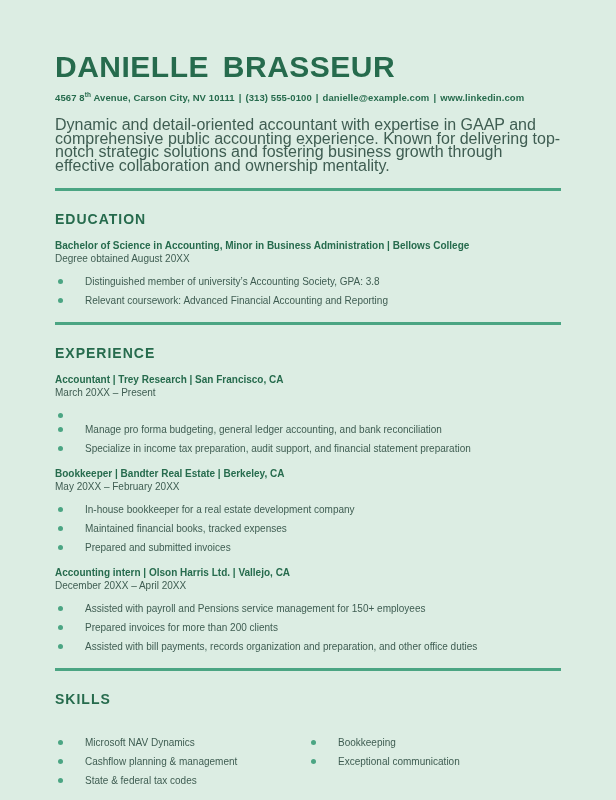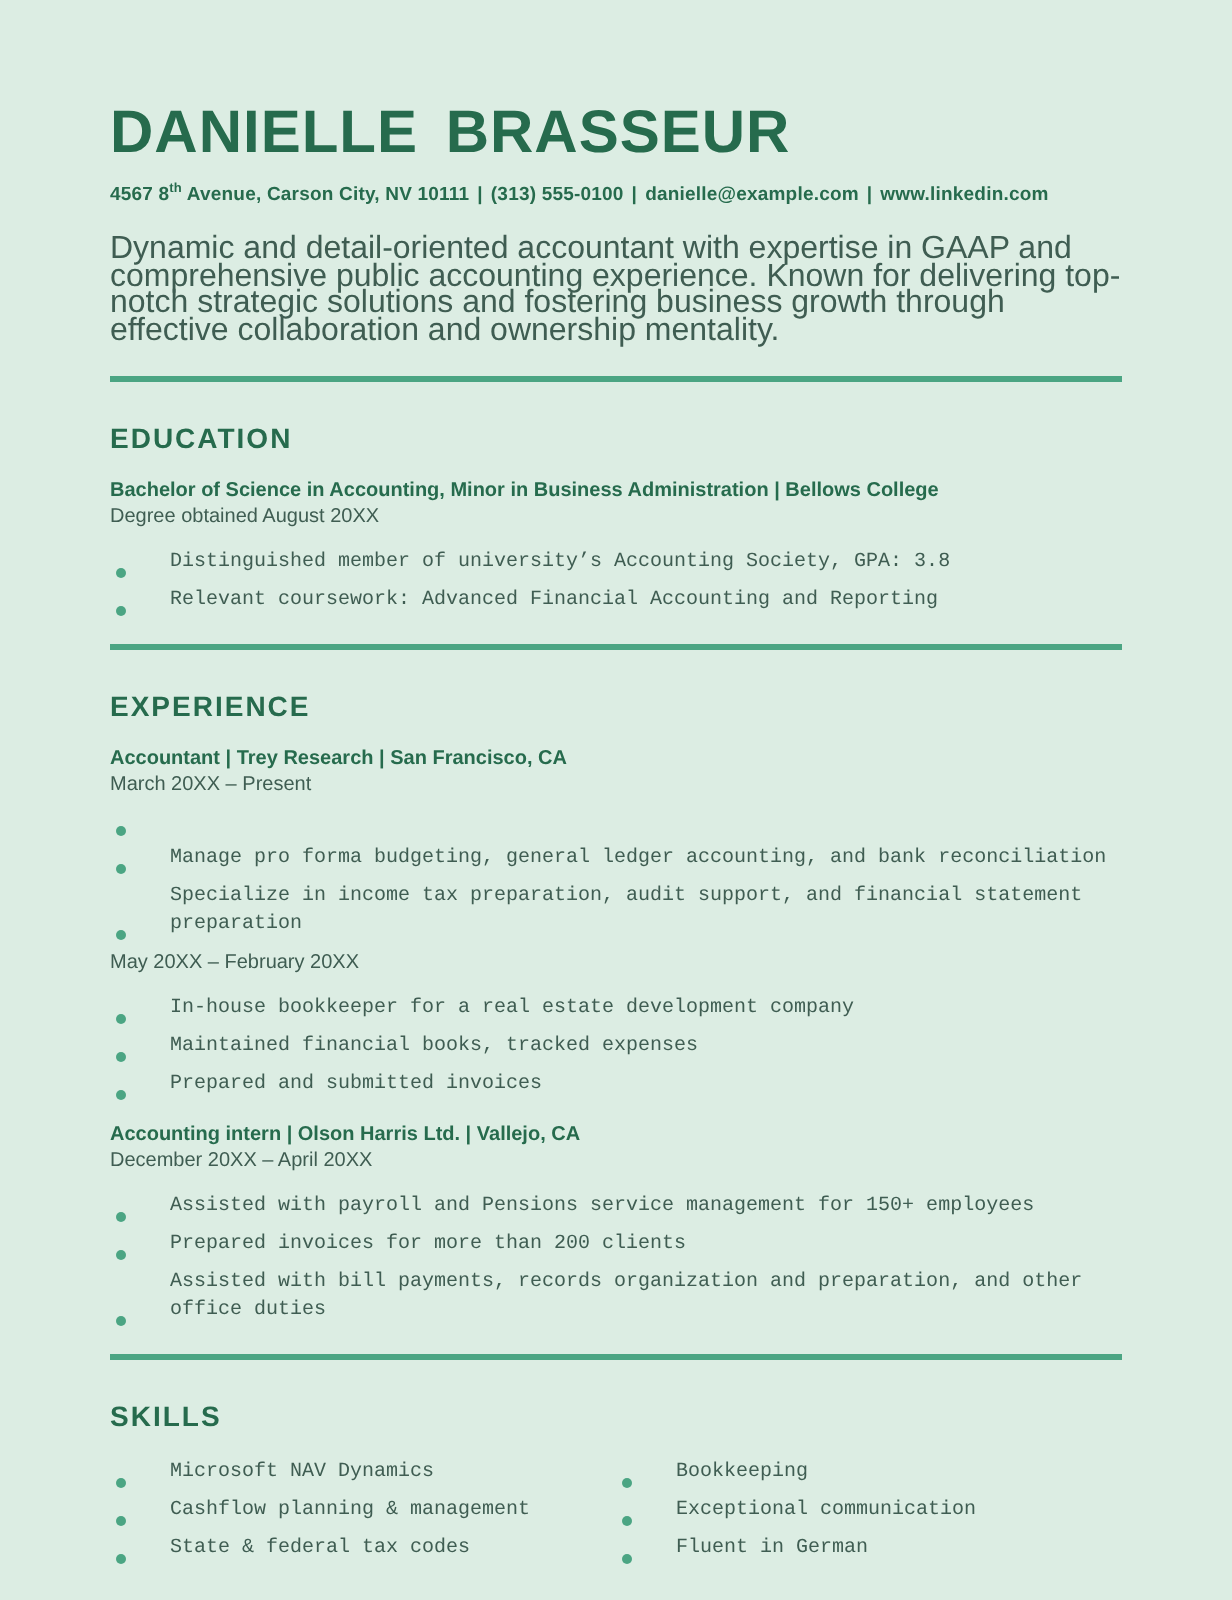--- a/index.html
+++ b/index.html
@@ -72,41 +72,40 @@
     line-height: 13px;
   }
   ul.bullets {
     list-style: none;
     margin: 10px 0 0 0;
     padding: 0;
     font-size: 10px;
   }
   ul.bullets li {
     display: flex;
-    align-items: flex-end;
+    align-items: flex-start;
     line-height: 14px;
     margin-bottom: 5px;
-    font-family: Liberation Mono, monospace;
   }
   .dot {
     flex: 0 0 5px;
     width: 5px;
     height: 5px;
     border-radius: 50%;
     background: var(--accent_mid, #4ba583);
     margin: 4px 22px 0 3px;
   }
   .edu-bullets li { margin-bottom: 8px; }
   
   .skills-grid {
     display: grid;
     grid-template-columns: 253px 1fr;
     margin-top: 12px;
   }
-  .skills-grid ul.bullets { margin-top: 1px; }
+  .skills-grid ul.bullets { margin-top: 16px; }
 </style>
 </head>
 <body>
 
 <div class="page">
 
   <h1 class="name">DANIELLE BRASSEUR</h1>
 
   <div class="contact">
     <span><span>4567 8</span><sup>th</sup><span> Avenue, Carson City, NV 10111</span></span><span class="sep">|</span><span>(313) 555-0100</span><span class="sep">|</span><span>danielle@example.com</span><span class="sep">|</span><span>www.linkedin.com</span>
@@ -148,20 +147,21 @@
           <span>Manage pro forma budgeting, general ledger accounting, and bank reconciliation</span>
         </li>
       <li>
           <span class="dot"></span>
           <span>Specialize in income tax preparation, audit support, and financial statement preparation</span>
         </li>
     </ul>
   </div>
 
   <div class="job">
+    <div class="entry-title">Bookkeeper | Bandter Real Estate | Berkeley, CA</div>
     <div class="entry-date">May 20XX – February 20XX</div>
     <ul class="bullets">
       <li>
           <span class="dot"></span>
           <span>In-house bookkeeper for a real estate development company</span>
         </li>
       <li>
           <span class="dot"></span>
           <span>Maintained financial books, tracked expenses</span>
         </li>
@@ -212,20 +212,16 @@
     </ul>
     <ul class="bullets">
       <li>
           <span class="dot"></span>
           <span>Bookkeeping</span>
         </li>
       <li>
           <span class="dot"></span>
           <span>Exceptional communication</span>
         </li>
-      <li>
-          <span class="dot"></span>
-          <span>Fluent in German</span>
-        </li>
     </ul>
   </div>
 
 </div>
 
 </body></html>

